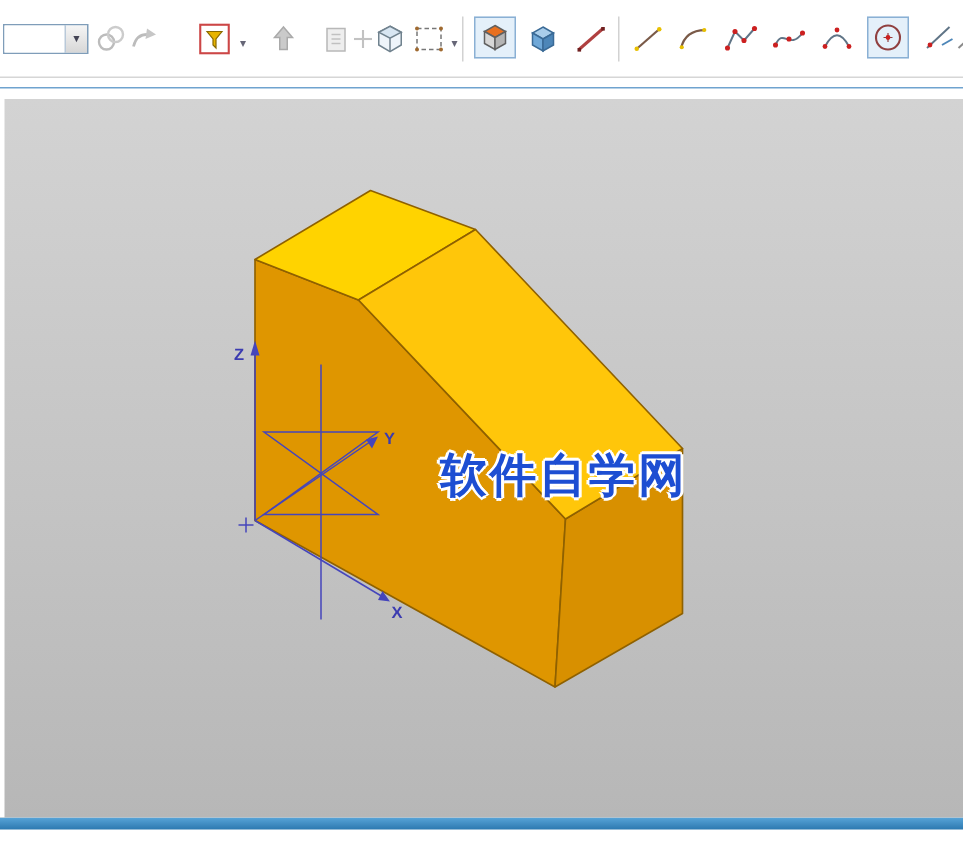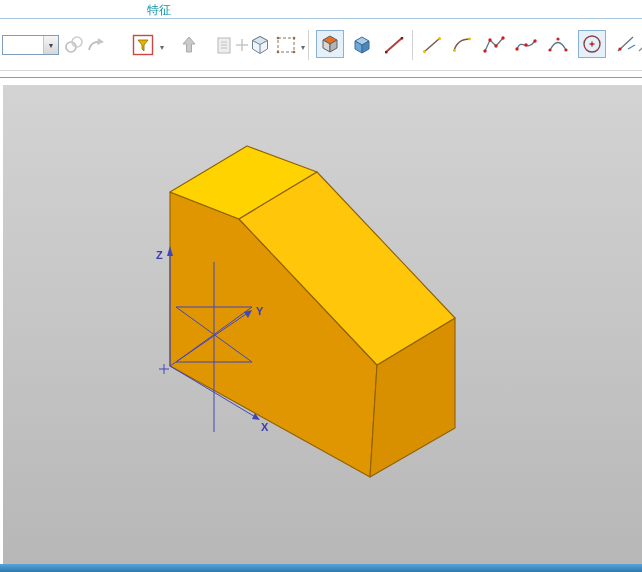--- a/index.html
+++ b/index.html
@@ -40,23 +40,20 @@
   .wm-url { margin-top:3px; display:inline-block; background:#2e6bd6; color:#fff; font-size:13px; font-weight:bold;
     padding:2px 8px; border-radius:3px; letter-spacing:1.5px; white-space:nowrap; }
 
   .bottombar { height:8px; background:linear-gradient(#58a4d8,#2c79b0); }
 </style>
 </head>
 <body>
 
 <div class="app">
 
-  <div class="header">
-    <span class="tab">特征</span>
-  </div>
 
   <div class="toolbar">
 
     <div class="combo">
       <input value="" style="">
       <span class="btn">▼</span>
     </div>
 
     <div class="tool" style="left:62px">
       <svg viewBox="0 0 24 24">
@@ -252,18 +249,19 @@
         <polygon points="260,335 252,334 255,328"></polygon>
       </g>
       <g fill="#3b3bb0">
         <text class="axis-label" x="156" y="174">Z</text>
         <text class="axis-label" x="256" y="230">Y</text>
         <text class="axis-label" x="261" y="346">X</text>
       </g>
     </svg>
 
     <div class="watermark">
+      <div class="wm-title">软件自学网</div>
     </div>
   </div>
 
   <div class="bottombar"></div>
 
 </div>
 
 </body></html>

